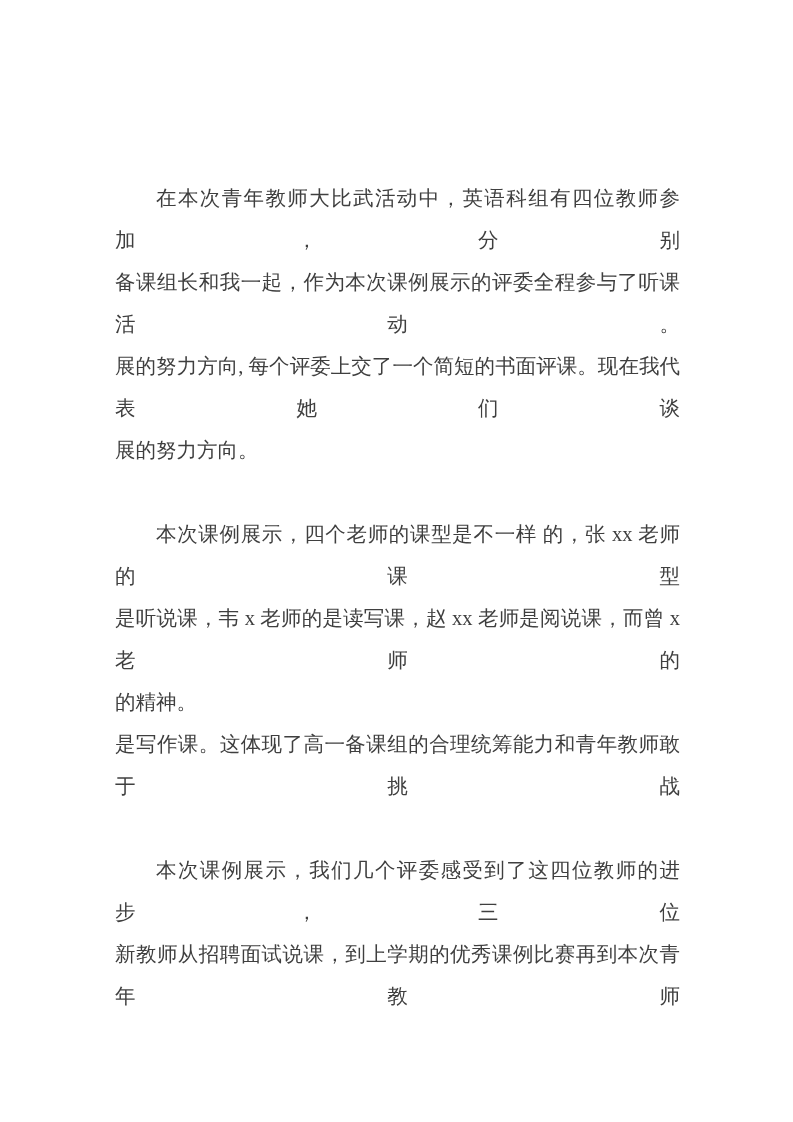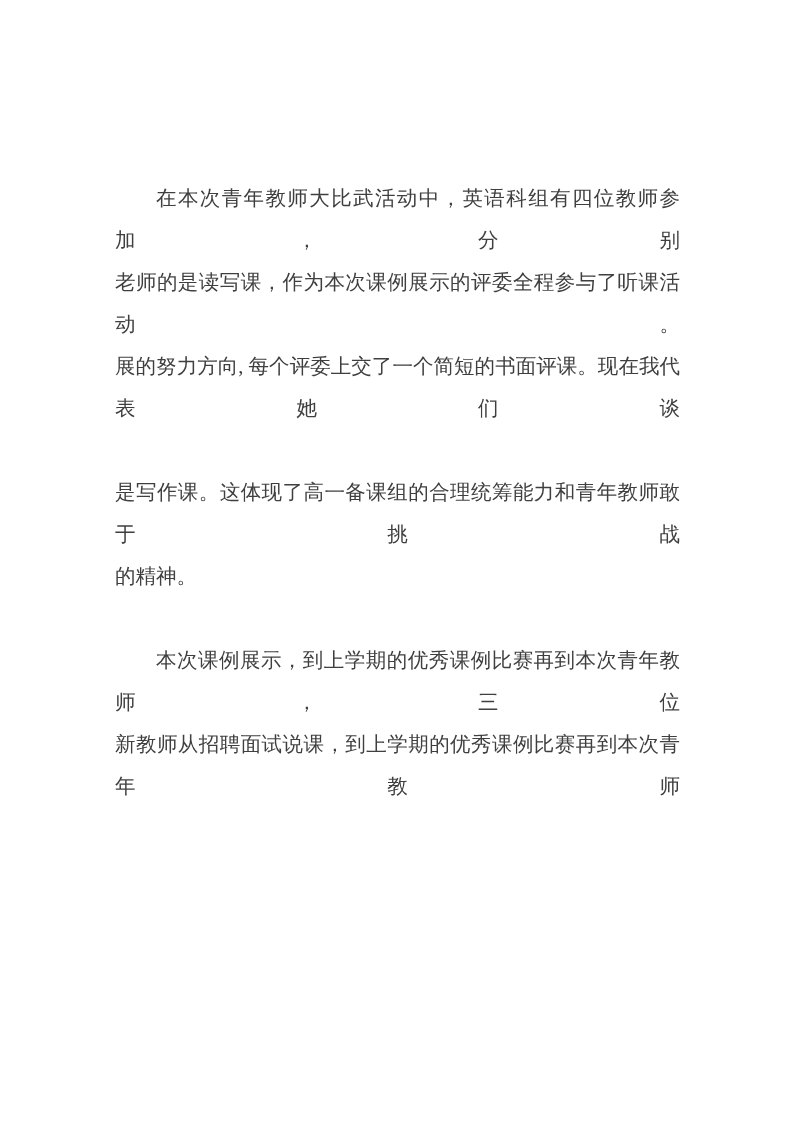--- a/index.html
+++ b/index.html
@@ -40,24 +40,27 @@
   .text-line.flush-last {
     text-align-last: left;
   }
 </style>
 </head>
 <body>
 
 <div class="page" id="document-page" style="background: rgb(255, 255, 255); color: rgb(63, 63, 63);">
     <div class="paragraph">
       <span class="text-line first-line">在本次青年教师大比武活动中，英语科组有四位教师参加，分别</span>
-      <span class="text-line">老师的是读写课，作为本次课例展示的评委全程参与了听课活动。</span>
+      <span class="text-line">备课组长和我一起，作为本次课例展示的评委全程参与了听课活动。</span>
       <span class="text-line">展的努力方向, 每个评委上交了一个简短的书面评课。现在我代表她们谈</span>
+      <span class="text-line flush-last">展的努力方向。</span>
     </div>
     <div class="paragraph">
+      <span class="text-line first-line">本次课例展示，四个老师的课型是不一样 的，张 xx 老师的课型</span>
+      <span class="text-line">是听说课，韦 x 老师的是读写课，赵 xx 老师是阅说课，而曾 x 老师的</span>
+      <span class="text-line flush-last">的精神。</span>
       <span class="text-line">是写作课。这体现了高一备课组的合理统筹能力和青年教师敢于挑战</span>
-      <span class="text-line flush-last">的精神。</span>
     </div>
     <div class="paragraph">
-      <span class="text-line first-line">本次课例展示，到上学期的优秀课例比赛再到本次青年教师，三位</span>
+      <span class="text-line first-line">本次课例展示，我们几个评委感受到了这四位教师的进步，三位</span>
       <span class="text-line">新教师从招聘面试说课，到上学期的优秀课例比赛再到本次青年教师</span>
     </div>
   </div>
 
 </body></html>

